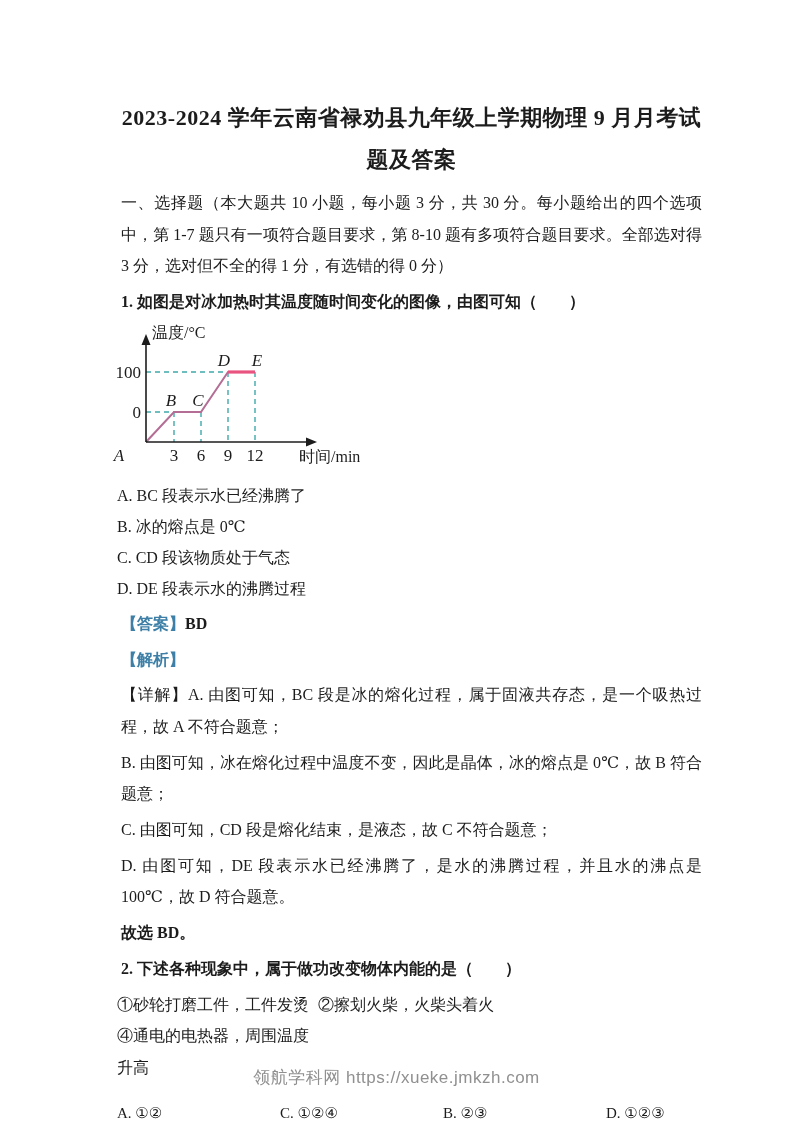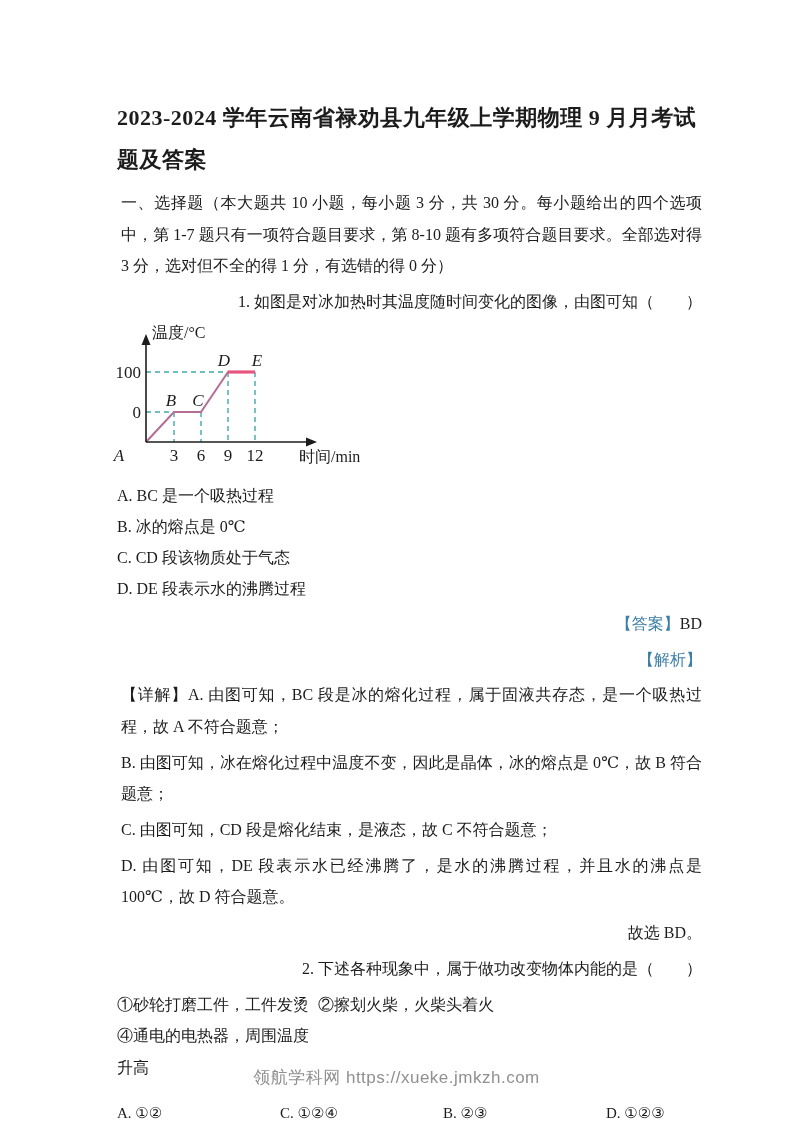--- a/index.html
+++ b/index.html
@@ -17,28 +17,29 @@
     left: 117px;
     top: 97px;
     width: 589px;
   }
   .doc-title {
     font-size: 22px;
     line-height: 42px;
     font-weight: bold;
     margin: 0 0 6px 0;
     letter-spacing: 0.5px;
+    text-align: center;
   }
   .body-par {
     font-size: 16px;
     line-height: 31.7px;
     margin: 4px;
     text-align: justify;
   }
-  .no-justify { text-align: right; }
+  .no-justify { text-align: left; font-weight: bold; }
   .chart-wrap {
     margin: 4px 0 6px -6px;
     line-height: 0;
   }
   .options-block p { margin: 0; line-height: 31px; font-size: 16px; }
   .tag { color: #3d7fa6; }
   .phenomena {
     display: grid;
     grid-template-columns: 201px 1fr;
     font-size: 16px;
@@ -116,21 +117,21 @@
 
         <text x="8" y="139" text-anchor="middle" class="chart-pt">A</text>
         <text x="60" y="84" text-anchor="middle" class="chart-pt">B</text>
         <text x="87" y="84" text-anchor="middle" class="chart-pt">C</text>
         <text x="113" y="44" text-anchor="middle" class="chart-pt">D</text>
         <text x="146" y="44" text-anchor="middle" class="chart-pt">E</text>
       </svg>
     </div>
 
     <div class="options-block">
-      <p>A. BC 是一个吸热过程</p>
+      <p>A. BC 段表示水已经沸腾了</p>
       <p>B. 冰的熔点是 0℃</p>
       <p>C. CD 段该物质处于气态</p>
       <p>D. DE 段表示水的沸腾过程</p>
     </div>
 
     <p class="body-par no-justify"><span class="tag">【答案】</span><span>BD</span></p>
 
     <p class="body-par no-justify"><span class="tag">【解析】</span></p>
 
     <p class="body-par"><span>【详解】</span><span>A. 由图可知，BC 段是冰的熔化过程，属于固液共存态，是一个吸热过程，故 A 不符合题意；</span></p>

